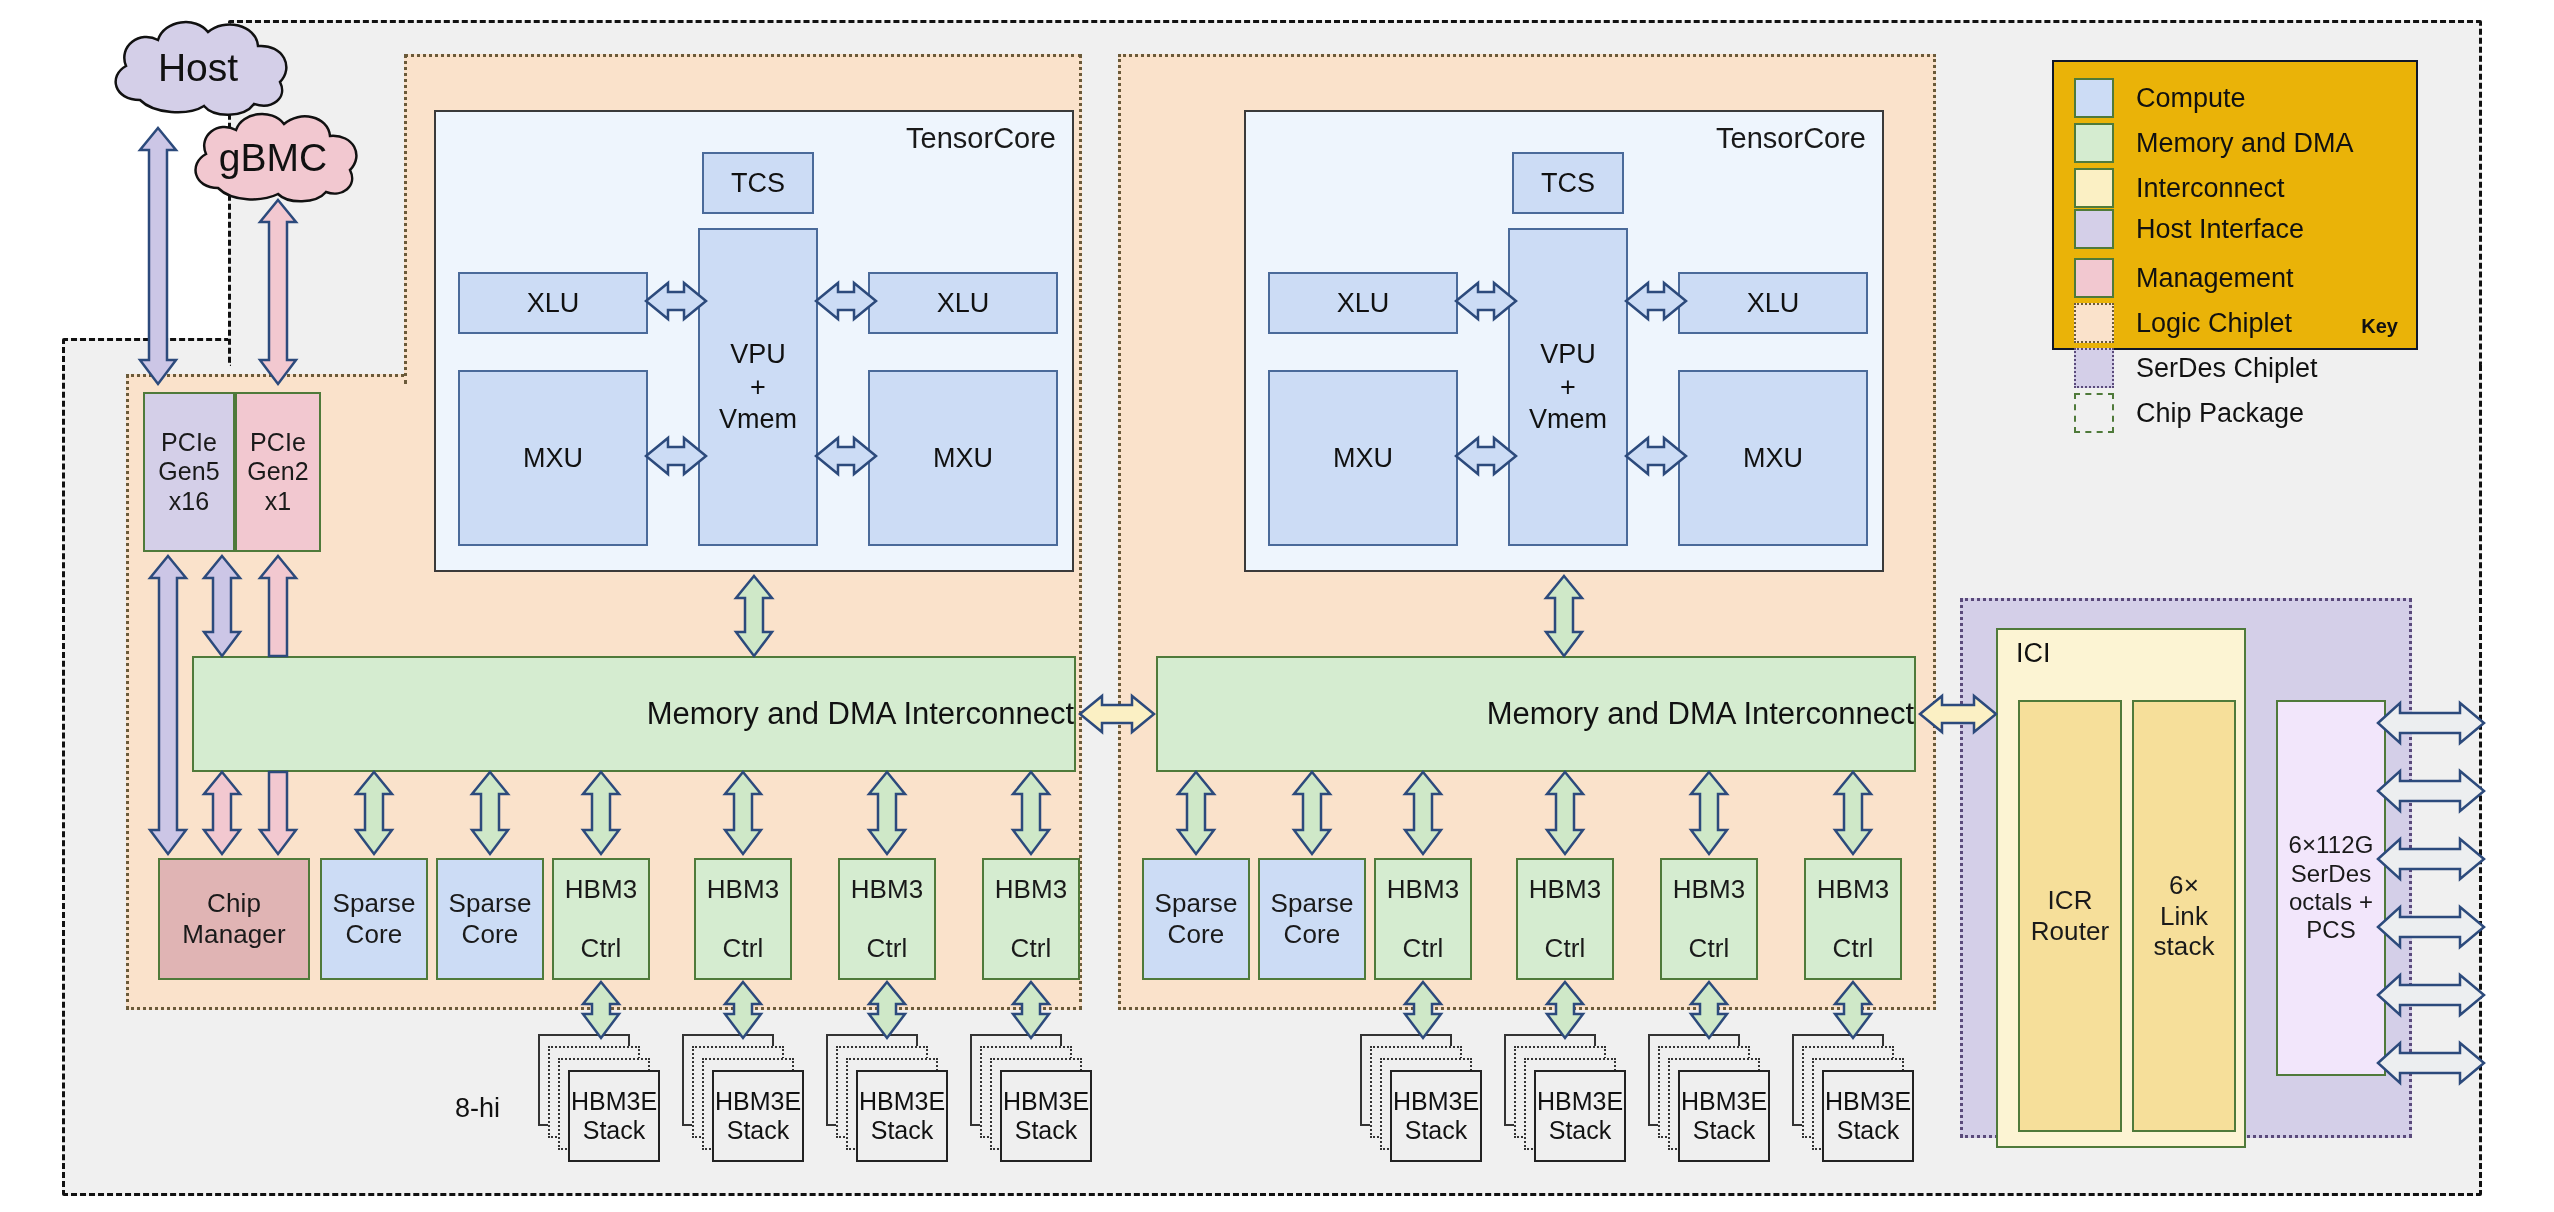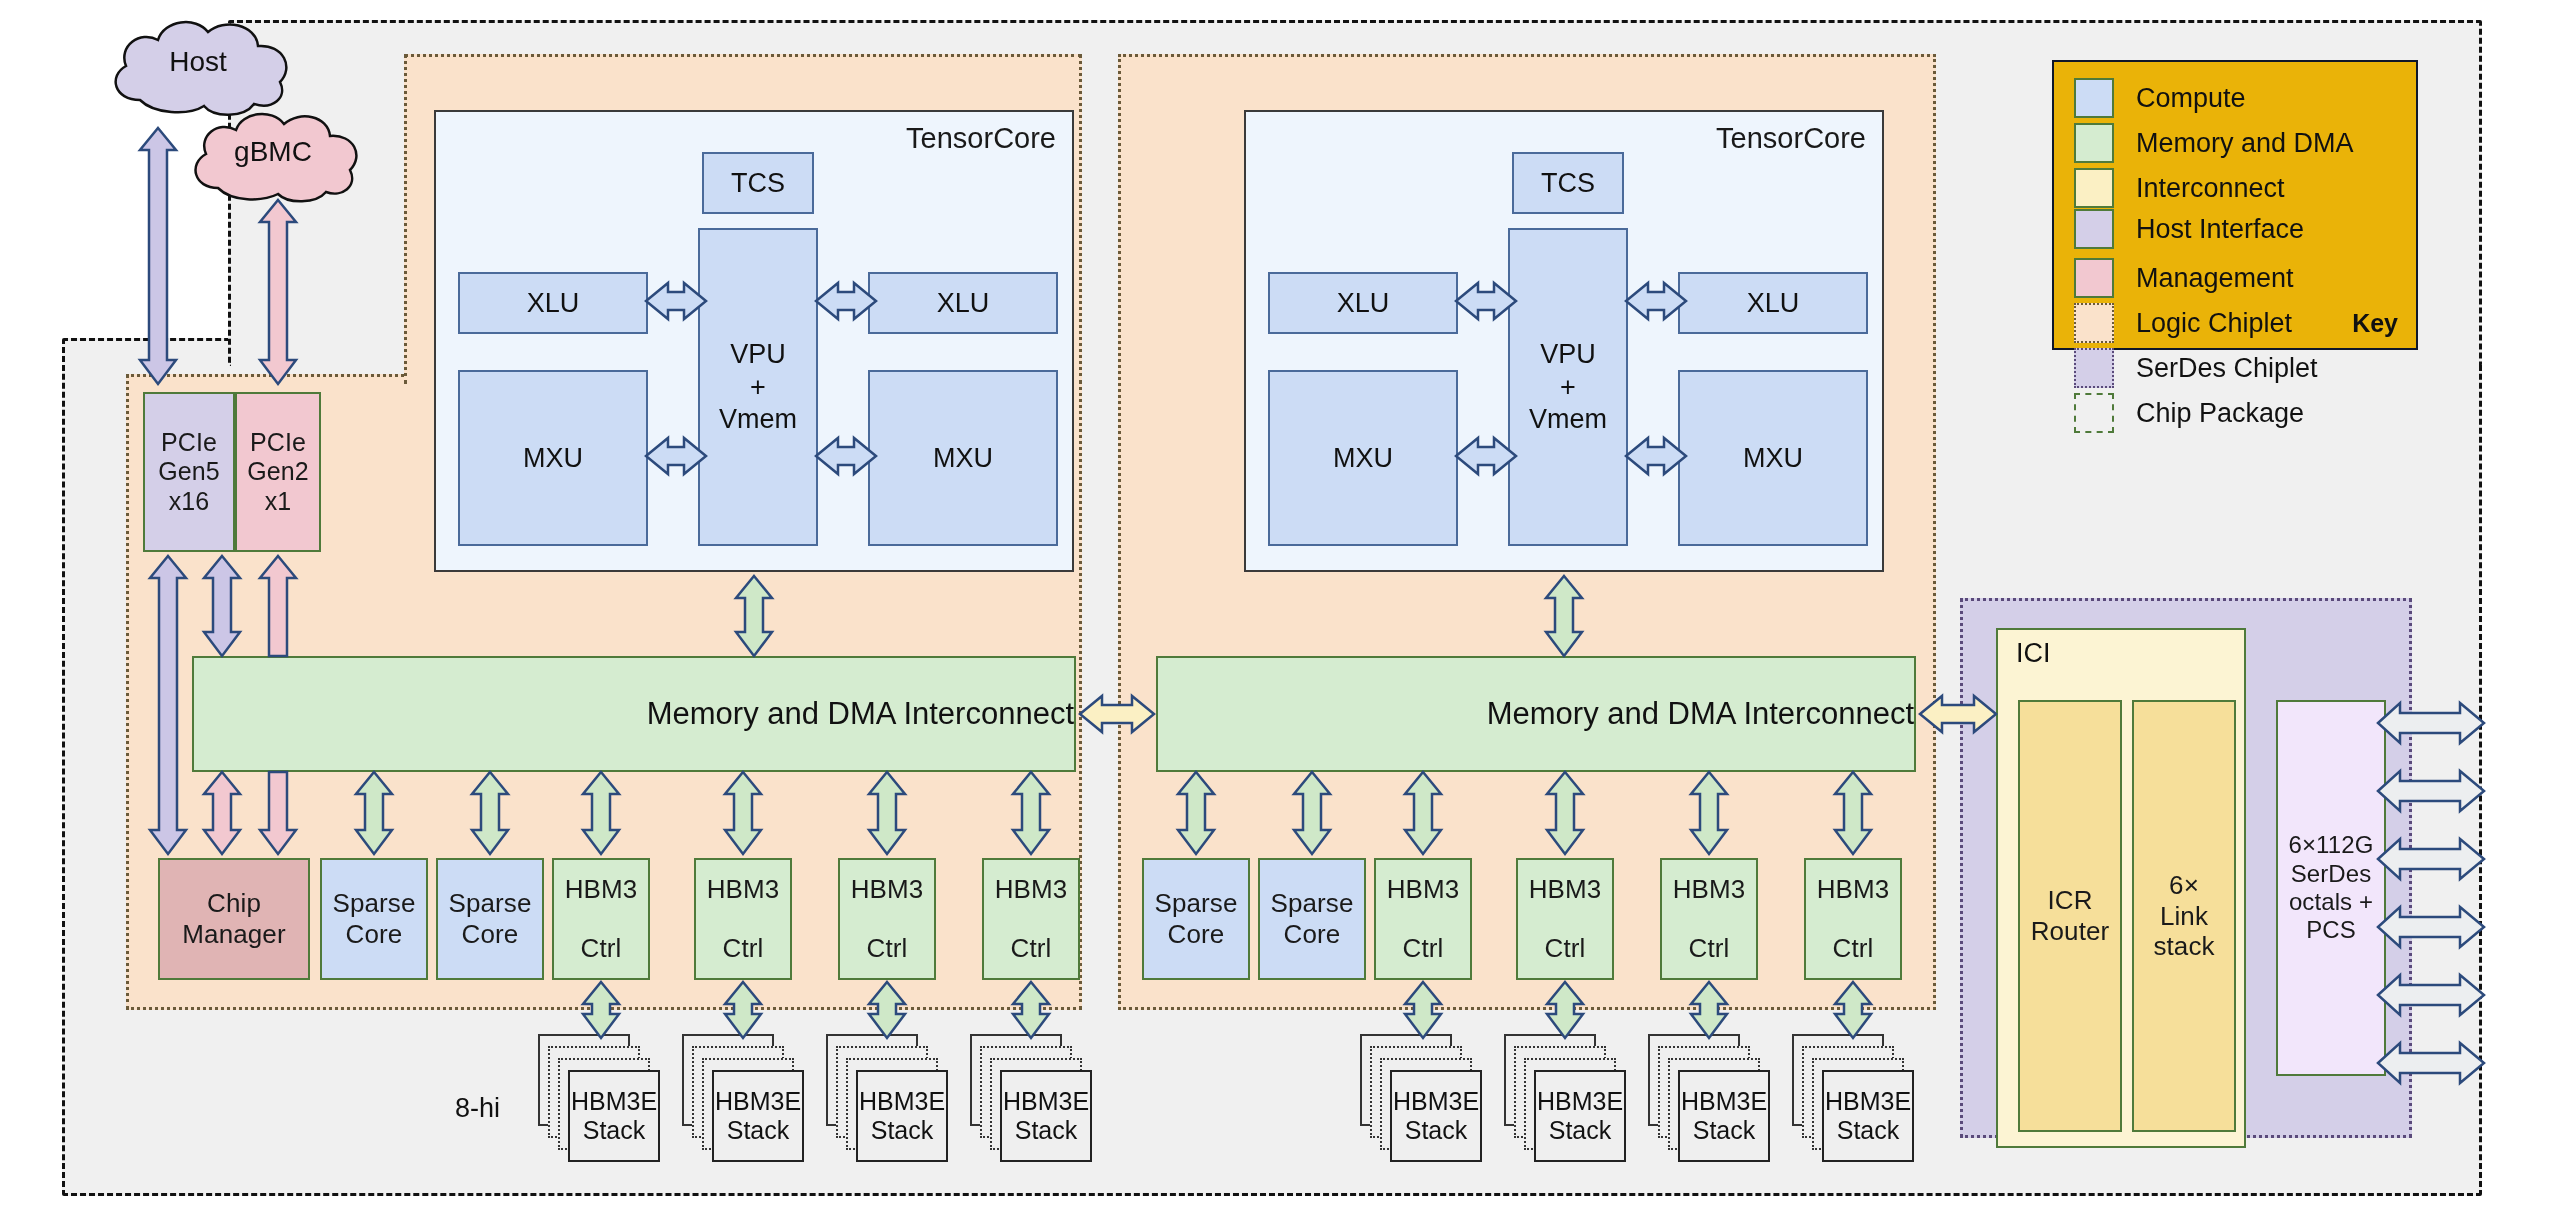--- a/index.html
+++ b/index.html
@@ -63,21 +63,21 @@
   .mdi{
     background:#d5ecd0;border:2px solid #4f7a3a;
     display:flex;align-items:center;justify-content:flex-end;
     font-size:31px;color:#111;
   }
 
   
   .cloud{position:absolute;}
   .cloud-label{
     position:absolute;width:100%;text-align:center;
-    font-size:28px;color:#111;
+    font-size:39px;color:#111;
   }
 
   
   .stackwrap{position:absolute;}
   .stacklayer{
     position:absolute;box-sizing:border-box;
     background:#efefef;
   }
   .s-back{border:2px solid #333;}
   .s-mid{border:2px dotted #333;}
@@ -99,21 +99,21 @@
   }
   .key-sw{
     width:40px;height:40px;margin-right:22px;box-sizing:border-box;
     border:2px solid #4f7a3a;flex:0 0 auto;
   }
   .key-sw.dotted{border:2px dotted #6a5a3a;}
   .key-sw.dotted-p{border:2px dotted #5a4a7a;}
   .key-sw.dashdot{border:2px dashed #4f7a3a;}
   .key-title{
     position:absolute;right:18px;bottom:10px;
-    font-size:25px;font-weight:bold;color:#111;
+    font-size:20px;font-weight:bold;color:#111;
   }
 
   .plain-label{
     position:absolute;font-size:27px;color:#111;
   }
 
   svg.ovl{position:absolute;left:0;top:0;width:2554px;height:1212px;pointer-events:none;}
   svg.cl{position:absolute;left:0;top:0;overflow:visible;}
 </style>
 </head>

